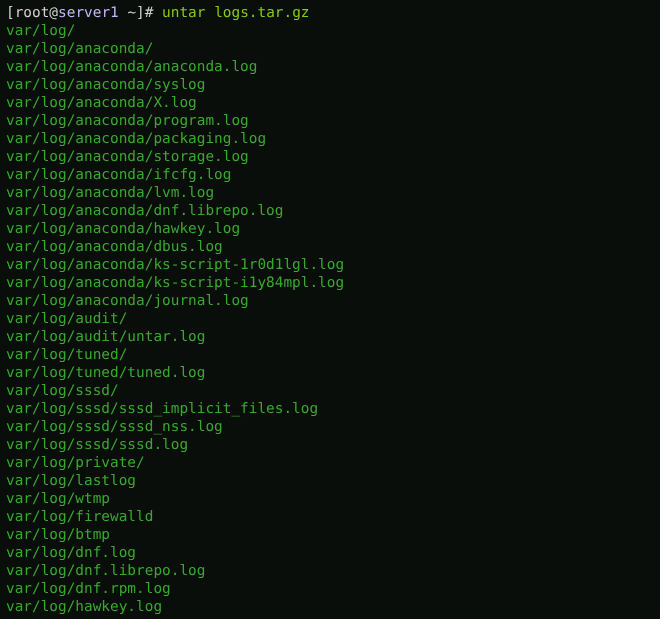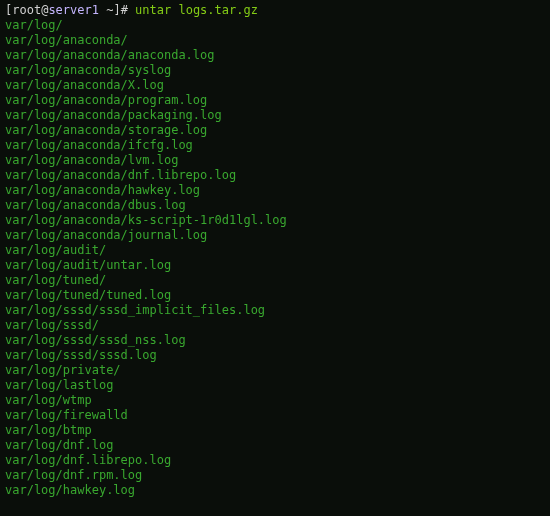--- a/index.html
+++ b/index.html
@@ -33,27 +33,28 @@
   <div class="out-line">var/log/anaconda/X.log</div>
   <div class="out-line">var/log/anaconda/program.log</div>
   <div class="out-line">var/log/anaconda/packaging.log</div>
   <div class="out-line">var/log/anaconda/storage.log</div>
   <div class="out-line">var/log/anaconda/ifcfg.log</div>
   <div class="out-line">var/log/anaconda/lvm.log</div>
   <div class="out-line">var/log/anaconda/dnf.librepo.log</div>
   <div class="out-line">var/log/anaconda/hawkey.log</div>
   <div class="out-line">var/log/anaconda/dbus.log</div>
   <div class="out-line">var/log/anaconda/ks-script-1r0d1lgl.log</div>
+  <div class="out-line">var/log/anaconda/ks-script-i1y84mpl.log</div>
   <div class="out-line">var/log/anaconda/journal.log</div>
   <div class="out-line">var/log/audit/</div>
   <div class="out-line">var/log/audit/untar.log</div>
   <div class="out-line">var/log/tuned/</div>
   <div class="out-line">var/log/tuned/tuned.log</div>
+  <div class="out-line">var/log/sssd/</div>
   <div class="out-line">var/log/sssd/sssd_implicit_files.log</div>
-  <div class="out-line">var/log/sssd/</div>
   <div class="out-line">var/log/sssd/sssd_nss.log</div>
   <div class="out-line">var/log/sssd/sssd.log</div>
   <div class="out-line">var/log/private/</div>
   <div class="out-line">var/log/lastlog</div>
   <div class="out-line">var/log/wtmp</div>
   <div class="out-line">var/log/firewalld</div>
   <div class="out-line">var/log/btmp</div>
   <div class="out-line">var/log/dnf.log</div>
   <div class="out-line">var/log/dnf.librepo.log</div>
   <div class="out-line">var/log/dnf.rpm.log</div>

